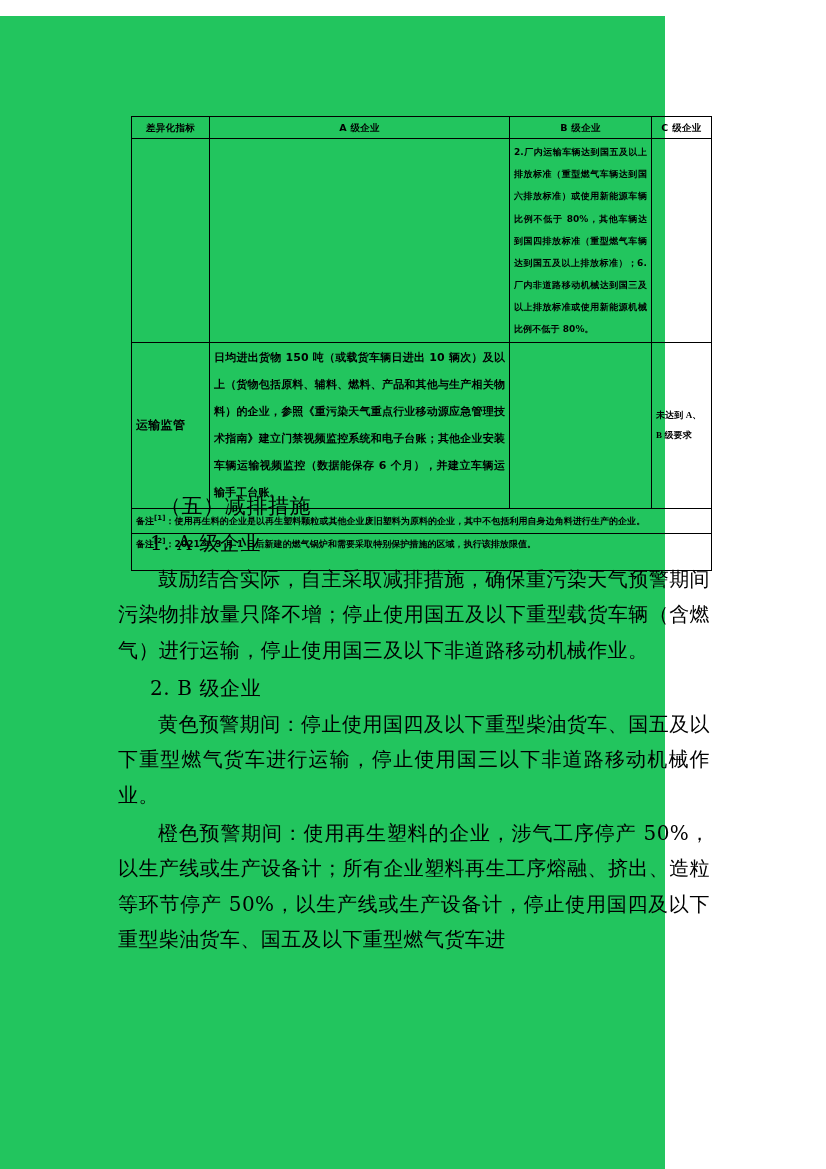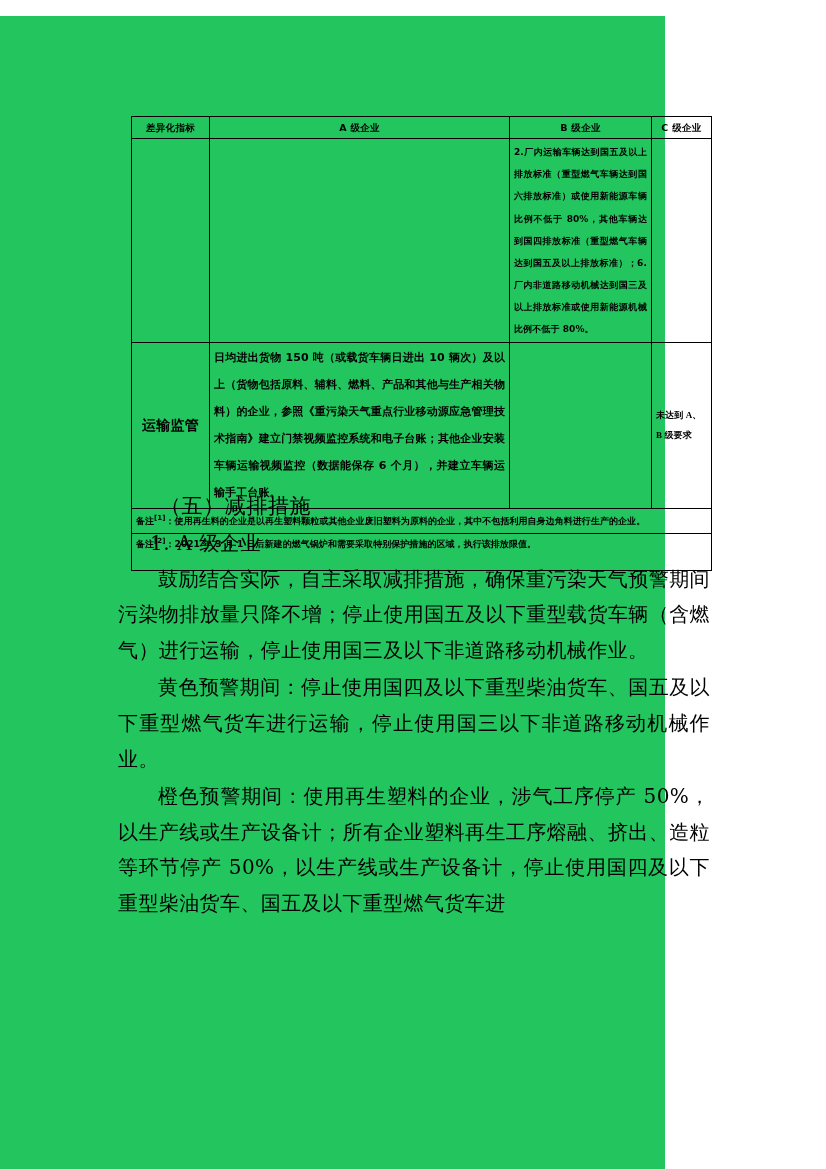--- a/index.html
+++ b/index.html
@@ -50,22 +50,22 @@
     letter-spacing: 0.3px;
     padding: 5px 2px 5px 2px;
     line-height: 1.2;
   }
   .col-ind   { width: 78px; }
   .col-a     { width: 300px; }
   .col-b     { width: 142px; }
   .col-c     { width: 60px; }
 
   td.cell-ind {
-    text-align: center;
-    font-size: 14px;
+    text-align: left;
+    font-size: 12px;
     letter-spacing: 0.3px;
   }
   td.cell-b {
     font-size: 9px;
     line-height: 2.45;
     text-align: justify;
     text-justify: inter-ideograph;
     vertical-align: top;
     padding: 6px 5px 6px 5px;
     letter-spacing: 0.1px;
@@ -194,20 +194,21 @@
           <td class="note second" colspan="4"><span>备注</span><sup class="fn">[2]</sup><span>：2021 年 3 月 1 日后新建的燃气锅炉和需要采取特别保护措施的区域，执行该排放限值。</span></td>
         </tr>
       </tbody>
     </table>
   </div>
 
   <div class="body-text">
     <p class="heading">（五）减排措施</p>
     <p class="subheading">1. A 级企业</p>
     <p class="para">鼓励结合实际，自主采取减排措施，确保重污染天气预警期间污染物排放量只降不增；停止使用国五及以下重型载货车辆（含燃气）进行运输，停止使用国三及以下非道路移动机械作业。</p>
+    <p class="subheading">2. B 级企业</p>
     <p class="para">黄色预警期间：停止使用国四及以下重型柴油货车、国五及以下重型燃气货车进行运输，停止使用国三以下非道路移动机械作业。</p>
     <p class="para">橙色预警期间：使用再生塑料的企业，涉气工序停产 50%，以生产线或生产设备计；所有企业塑料再生工序熔融、挤出、造粒等环节停产 50%，以生产线或生产设备计，停止使用国四及以下重型柴油货车、国五及以下重型燃气货车进</p>
   </div>
 
   <div class="footer">
     <span class="inner">— 46 —</span>
   </div>
 
 </div>
 

